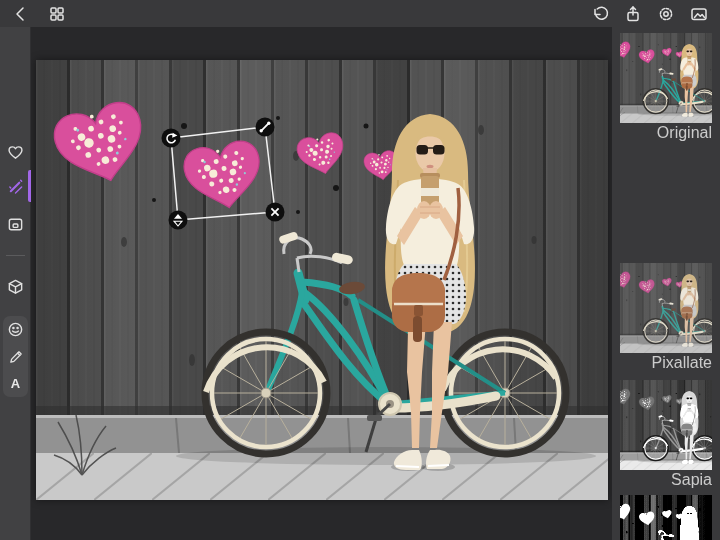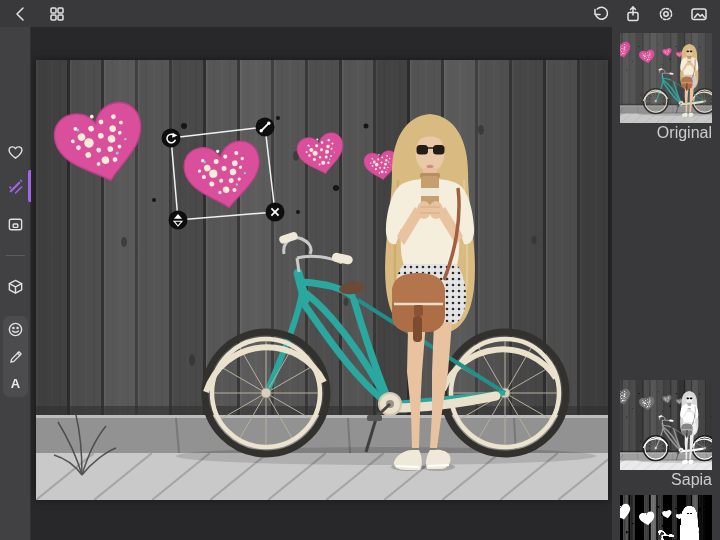--- a/index.html
+++ b/index.html
@@ -402,20 +402,28 @@
     <div class="filter-item" style="top:6px">
       <div class="thumb">
         <svg class="f-original" viewBox="50 0 460 440" preserveAspectRatio="xMidYMid slice">
             <use href="#photo-art"></use>
           </svg>
       </div>
       <div class="filter-label">Original</div>
     </div>
 
 
+    <div class="filter-item" style="top:236px">
+      <div class="thumb">
+        <svg class="f-pixelate" viewBox="50 0 460 440" preserveAspectRatio="xMidYMid slice">
+            <use href="#photo-art"></use>
+          </svg>
+      </div>
+      <div class="filter-label">Pixallate</div>
+    </div>
 
     <div class="filter-item" style="top:353px">
       <div class="thumb">
         <svg class="f-toon" viewBox="50 0 460 440" preserveAspectRatio="xMidYMid slice">
             <use href="#photo-art"></use>
           </svg>
       </div>
       <div class="filter-label">Sapia</div>
     </div>
 

